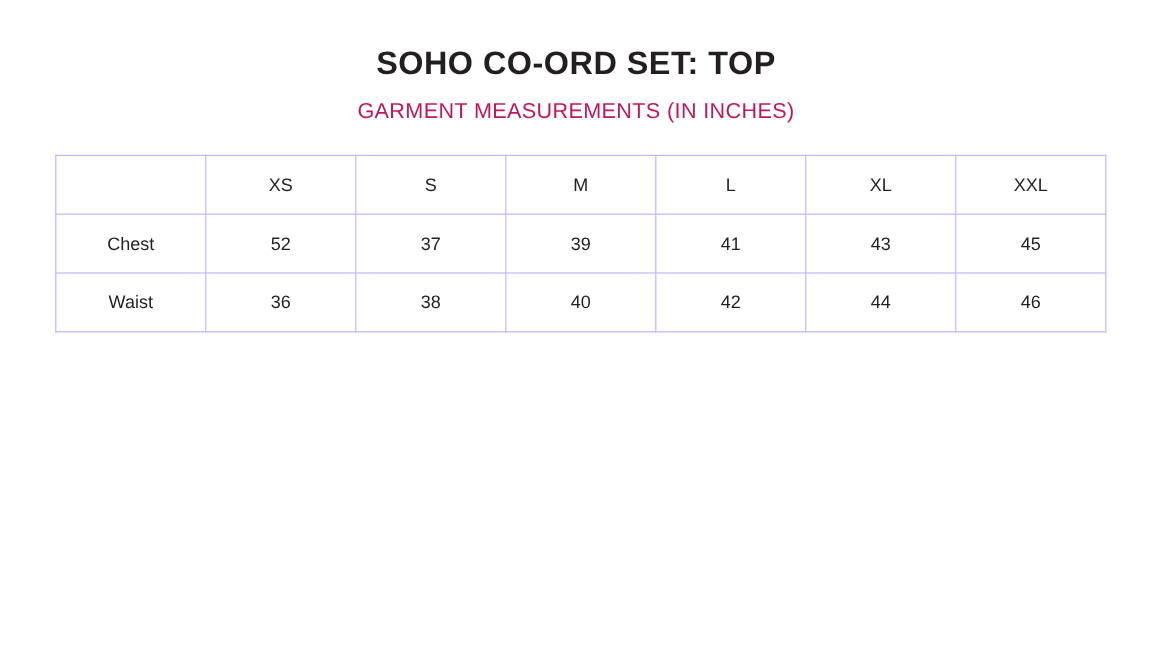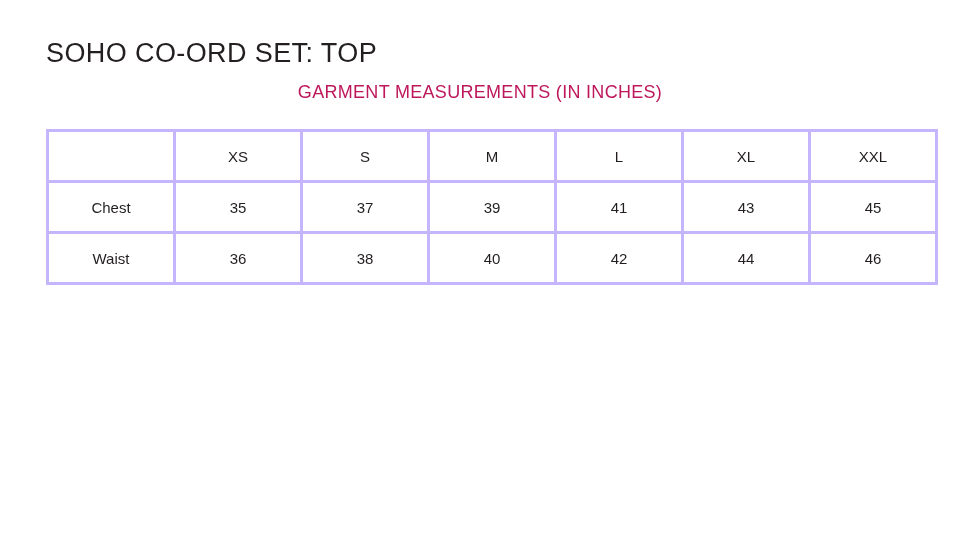--- a/index.html
+++ b/index.html
@@ -15,23 +15,23 @@
     overflow: hidden;
   }
   .page {
     width: 960px;
     height: 540px;
     position: relative;
     box-sizing: border-box;
     padding: 32px 46px 0 46px;
   }
   .title {
-    text-align: left;
+    text-align: center;
     font-size: 27px;
-    font-weight: 400;
+    font-weight: 700;
     letter-spacing: 0.4px;
     margin: 6px 0 0 0;
     color: #231f20;
   }
   .subtitle {
     text-align: center;
     font-size: 18px;
     font-weight: 400;
     letter-spacing: 0.3px;
     margin: 13px 0 0 0;
@@ -41,21 +41,21 @@
     margin-top: 26px;
   }
   table.size-table {
     border-collapse: collapse;
     width: 868px;
     margin: 0 auto;
     table-layout: fixed;
   }
   table.size-table td,
   table.size-table th {
-    border: 3px solid #c4b5fd;
+    border: 1px solid #c4b5fd;
     height: 48px;
     font-size: 15px;
     font-weight: 400;
     text-align: center;
     vertical-align: middle;
     color: #231f20;
     padding: 0;
   }
   table.size-table th {
     font-weight: 400;
@@ -91,21 +91,21 @@
           <th class="col-size">S</th>
           <th class="col-size">M</th>
           <th class="col-size">L</th>
           <th class="col-size">XL</th>
           <th class="col-size">XXL</th>
         </tr>
       </thead>
       <tbody>
         <tr>
           <td class="row-label">Chest</td>
-          <td>35</td>
+          <td>52</td>
           <td>37</td>
           <td>39</td>
           <td>41</td>
           <td>43</td>
           <td>45</td>
         </tr>
         <tr>
           <td class="row-label">Waist</td>
           <td>36</td>
           <td>38</td>

